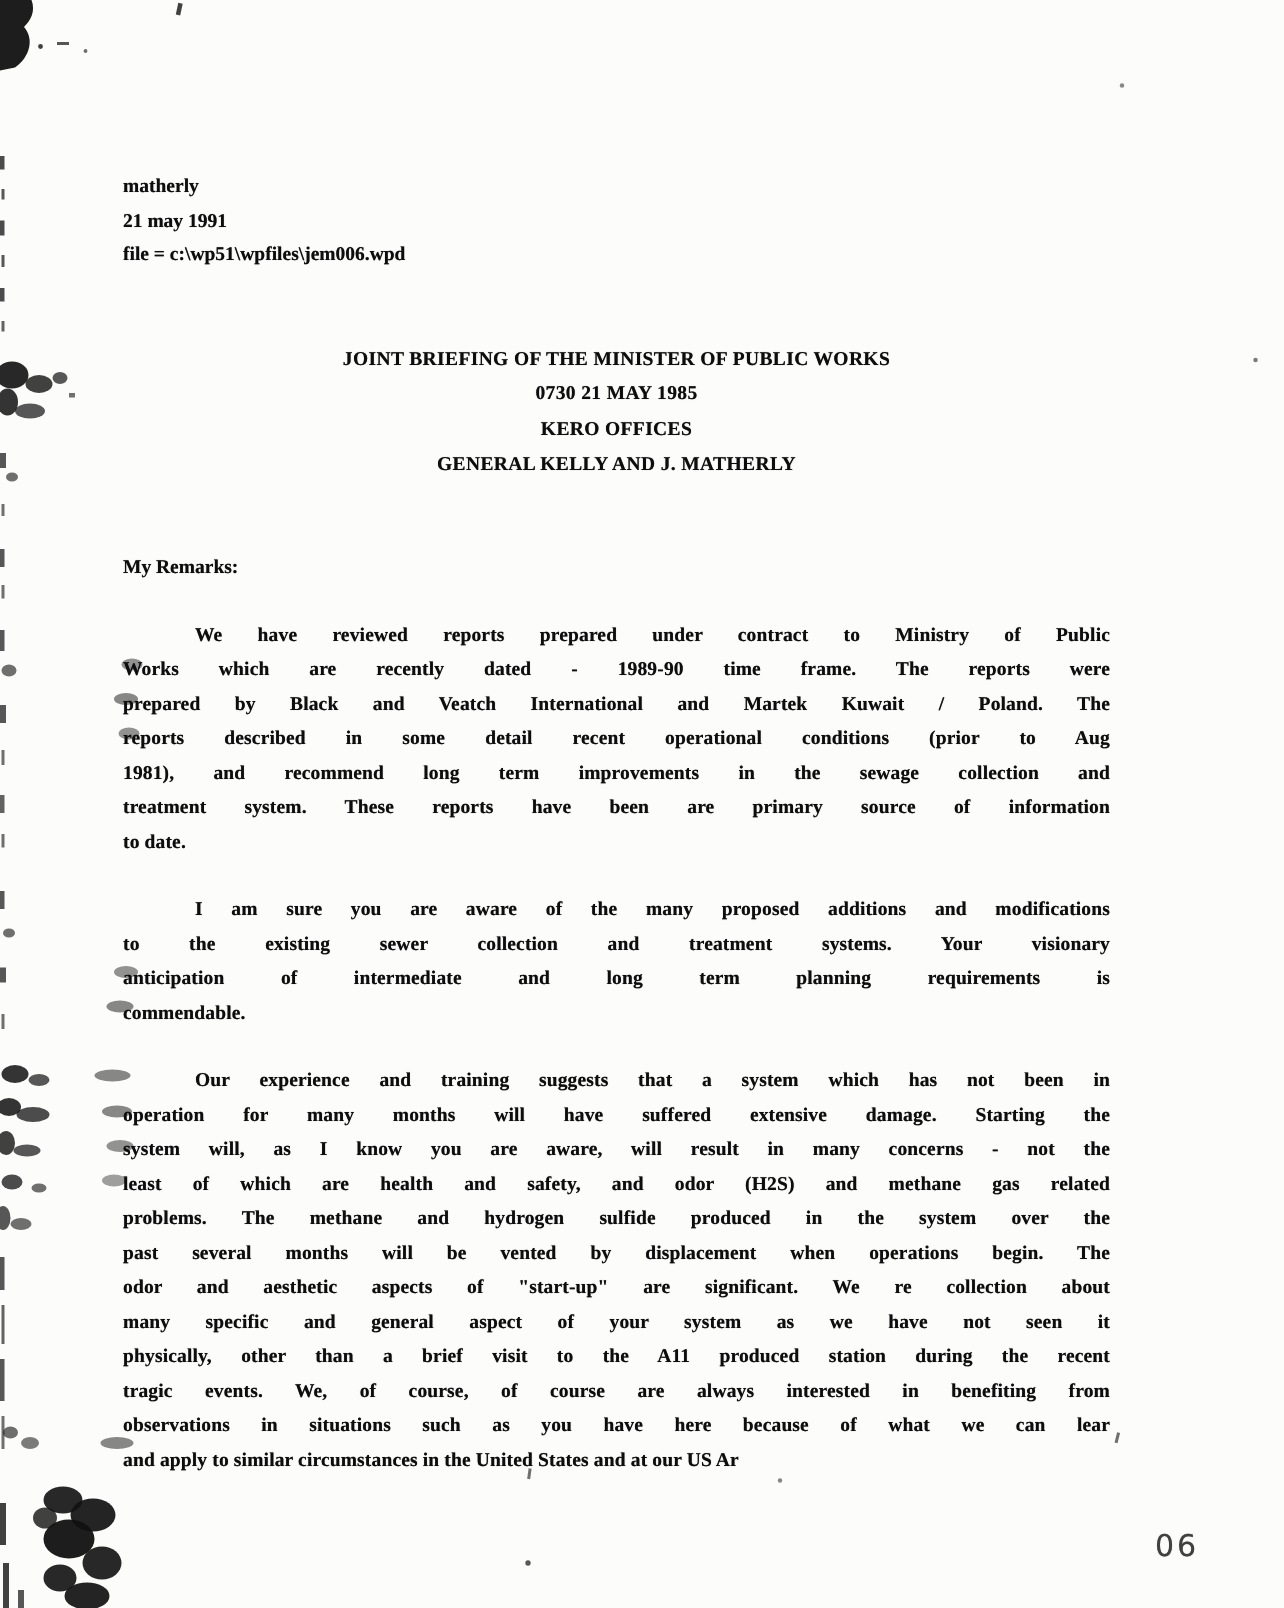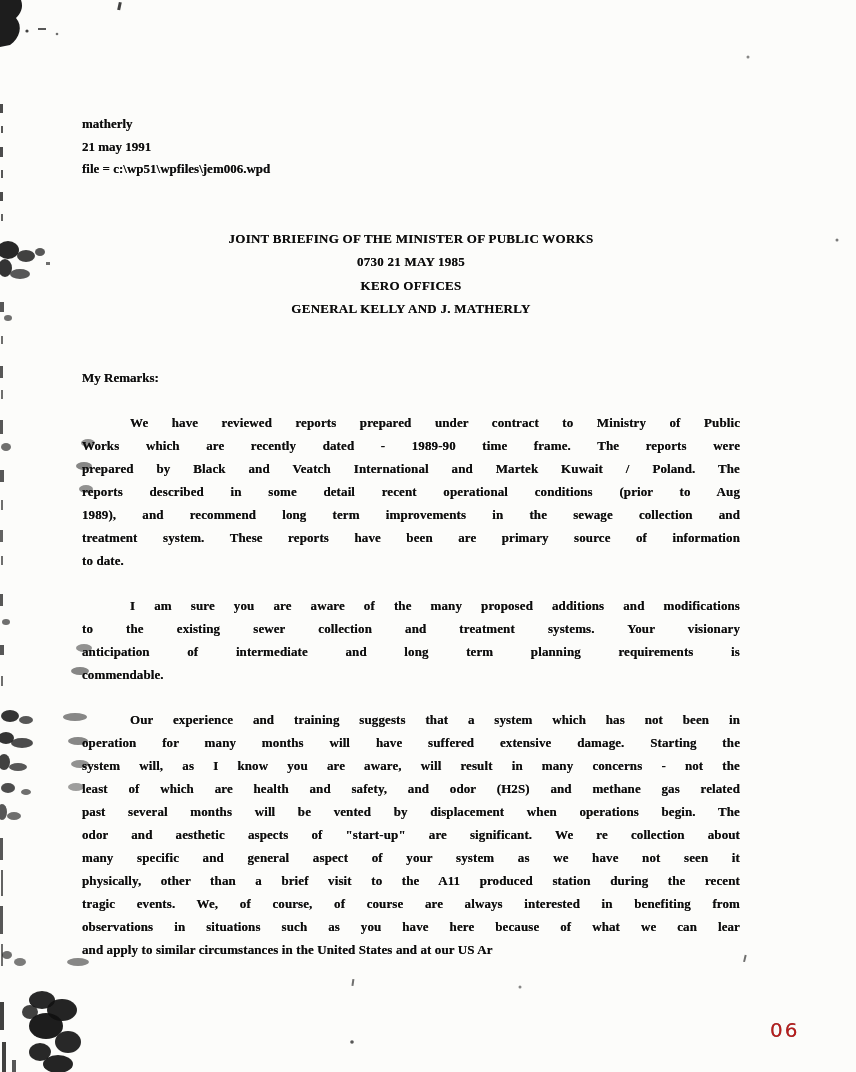--- a/index.html
+++ b/index.html
@@ -53,21 +53,21 @@
     letter-spacing: 0.1px;
   }
   .line.first { text-indent: 48px; }
   .line.last { text-align-last: left; }
   .page-number {
     position: absolute;
     left: 770px;
     top: 1018px;
     font-size: 20px;
     letter-spacing: 2px;
-    color: #b91c1c;
+    color: #404040;
     font-family: "DejaVu Sans", sans-serif;
     text-shadow: 0 0 0.5px rgba(0,0,0,0.5);
   }
 </style>
 </head>
 <body>
 
 <div class="page">
 
   <svg class="artifacts" width="856" height="1072" viewBox="0 0 856 1072" aria-hidden="true">
@@ -172,37 +172,38 @@
       <div>GENERAL KELLY AND J. MATHERLY</div>
     </div>
 
     <div class="salutation">My Remarks:</div>
 
     <div class="para">
       <div class="line first">We have reviewed reports prepared under contract to Ministry of Public</div>
       <div class="line">Works which are recently dated - 1989-90 time frame. The reports were</div>
       <div class="line">prepared by Black and Veatch International and Martek Kuwait / Poland. The</div>
       <div class="line">reports described in some detail recent operational conditions (prior to Aug</div>
-      <div class="line">1989), and recommend long term improvements in the sewage collection and</div>
+      <div class="line">1981), and recommend long term improvements in the sewage collection and</div>
       <div class="line">treatment system. These reports have been are primary source of information</div>
       <div class="line last">to date.</div>
     </div>
 
     <div class="para">
       <div class="line first">I am sure you are aware of the many proposed additions and modifications</div>
       <div class="line">to the existing sewer collection and treatment systems. Your visionary</div>
       <div class="line">anticipation of intermediate and long term planning requirements is</div>
       <div class="line last">commendable.</div>
     </div>
 
     <div class="para">
       <div class="line first">Our experience and training suggests that a system which has not been in</div>
       <div class="line">operation for many months will have suffered extensive damage. Starting the</div>
       <div class="line">system will, as I know you are aware, will result in many concerns - not the</div>
       <div class="line">least of which are health and safety, and odor (H2S) and methane gas related</div>
+      <div class="line">problems. The methane and hydrogen sulfide produced in the system over the</div>
       <div class="line">past several months will be vented by displacement when operations begin. The</div>
       <div class="line">odor and aesthetic aspects of "start-up" are significant. We re collection about</div>
       <div class="line">many specific and general aspect of your system as we have not seen it</div>
       <div class="line">physically, other than a brief visit to the A11 produced station during the recent</div>
       <div class="line">tragic events. We, of course, of course are always interested in benefiting from</div>
       <div class="line">observations in situations such as you have here because of what we can lear</div>
       <div class="line last">and apply to similar circumstances in the United States and at our US Ar</div>
     </div>
 
   </div>

